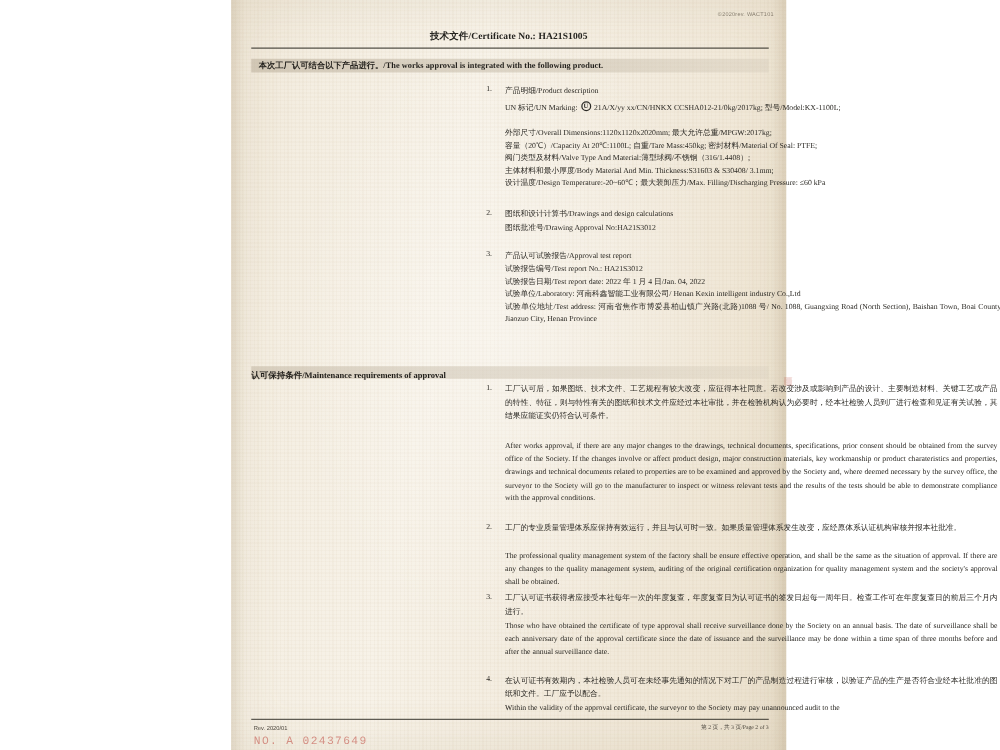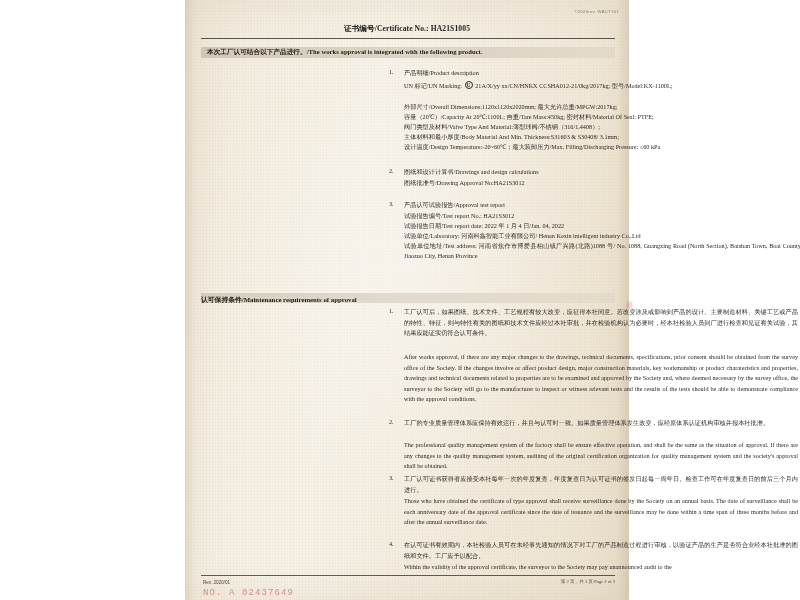--- a/index.html
+++ b/index.html
@@ -229,21 +229,21 @@
 </head>
 <body>
 
 <div class="page-canvas">
   <div class="sheet"></div>
 
   <div class="content" style="left:185px; width:444px;">
 
     <div class="form-code">©2020rev. WACT101</div>
 
-    <div class="cert-no">证书编号/Certificate No.: HA21S1005</div>
+    <div class="cert-no">技术文件/Certificate No.: HA21S1005</div>
     <div class="hr-top"></div>
 
     <div class="band"></div>
     <div class="band-text">本次工厂认可结合以下产品进行。/The works approval is integrated with the following product.</div>
 
     <div class="num ind1" style="top:68px;">1.</div>
     <div class="blk ind2" style="top:68px; width:390px;">产品明细/Product description</div>
 
     <div class="blk" style="left:219px; top:81px; width:392px;">
       <span>UN 标记/UN Marking:</span>

